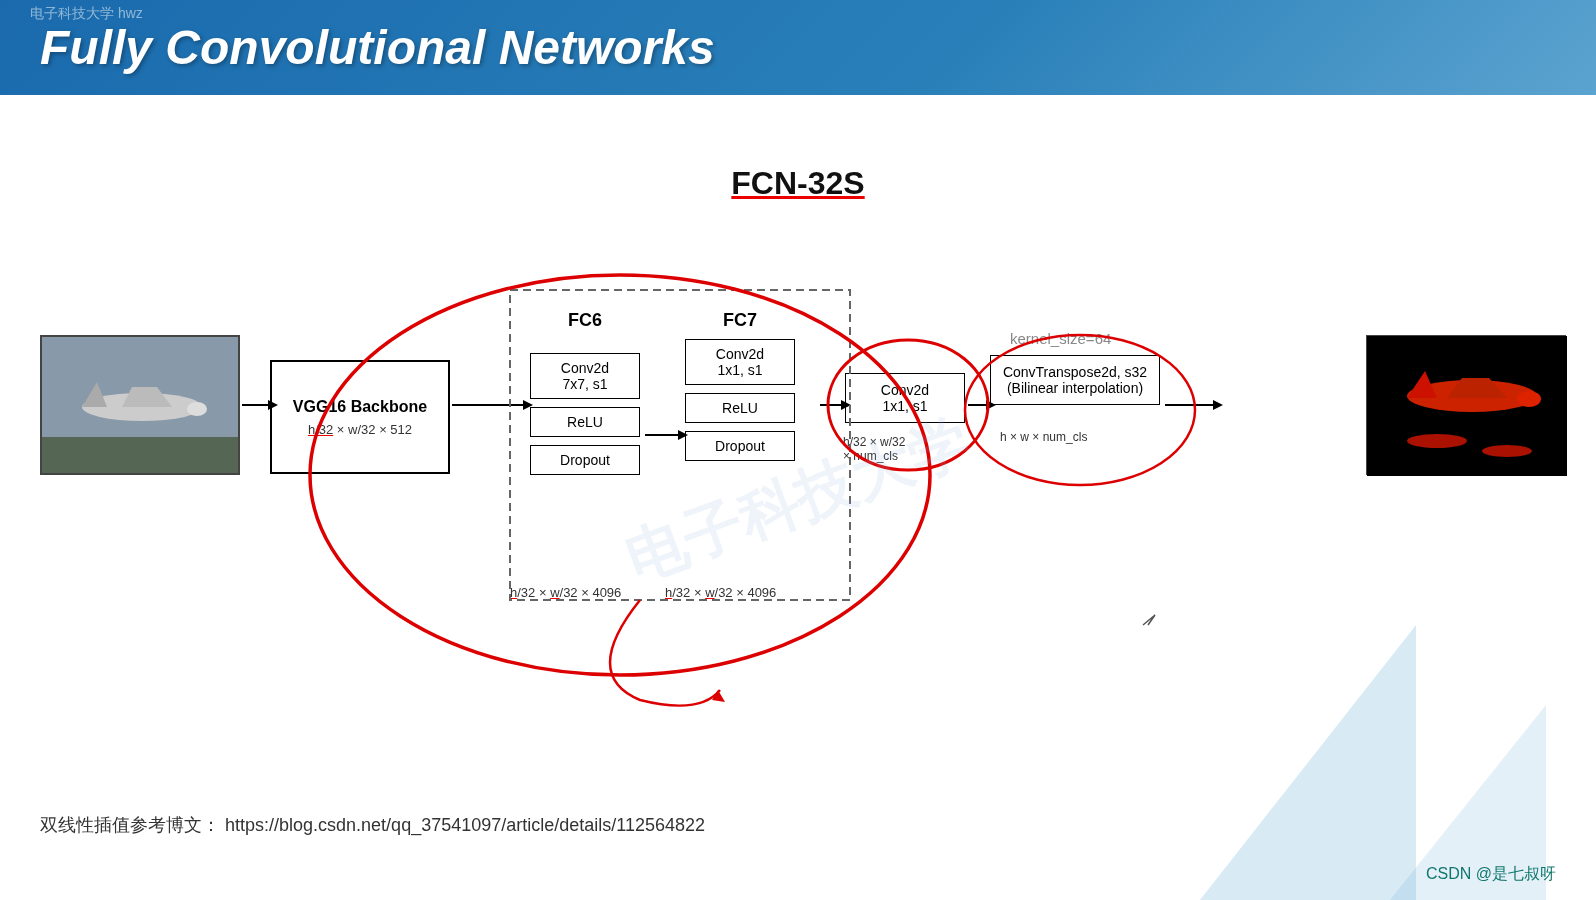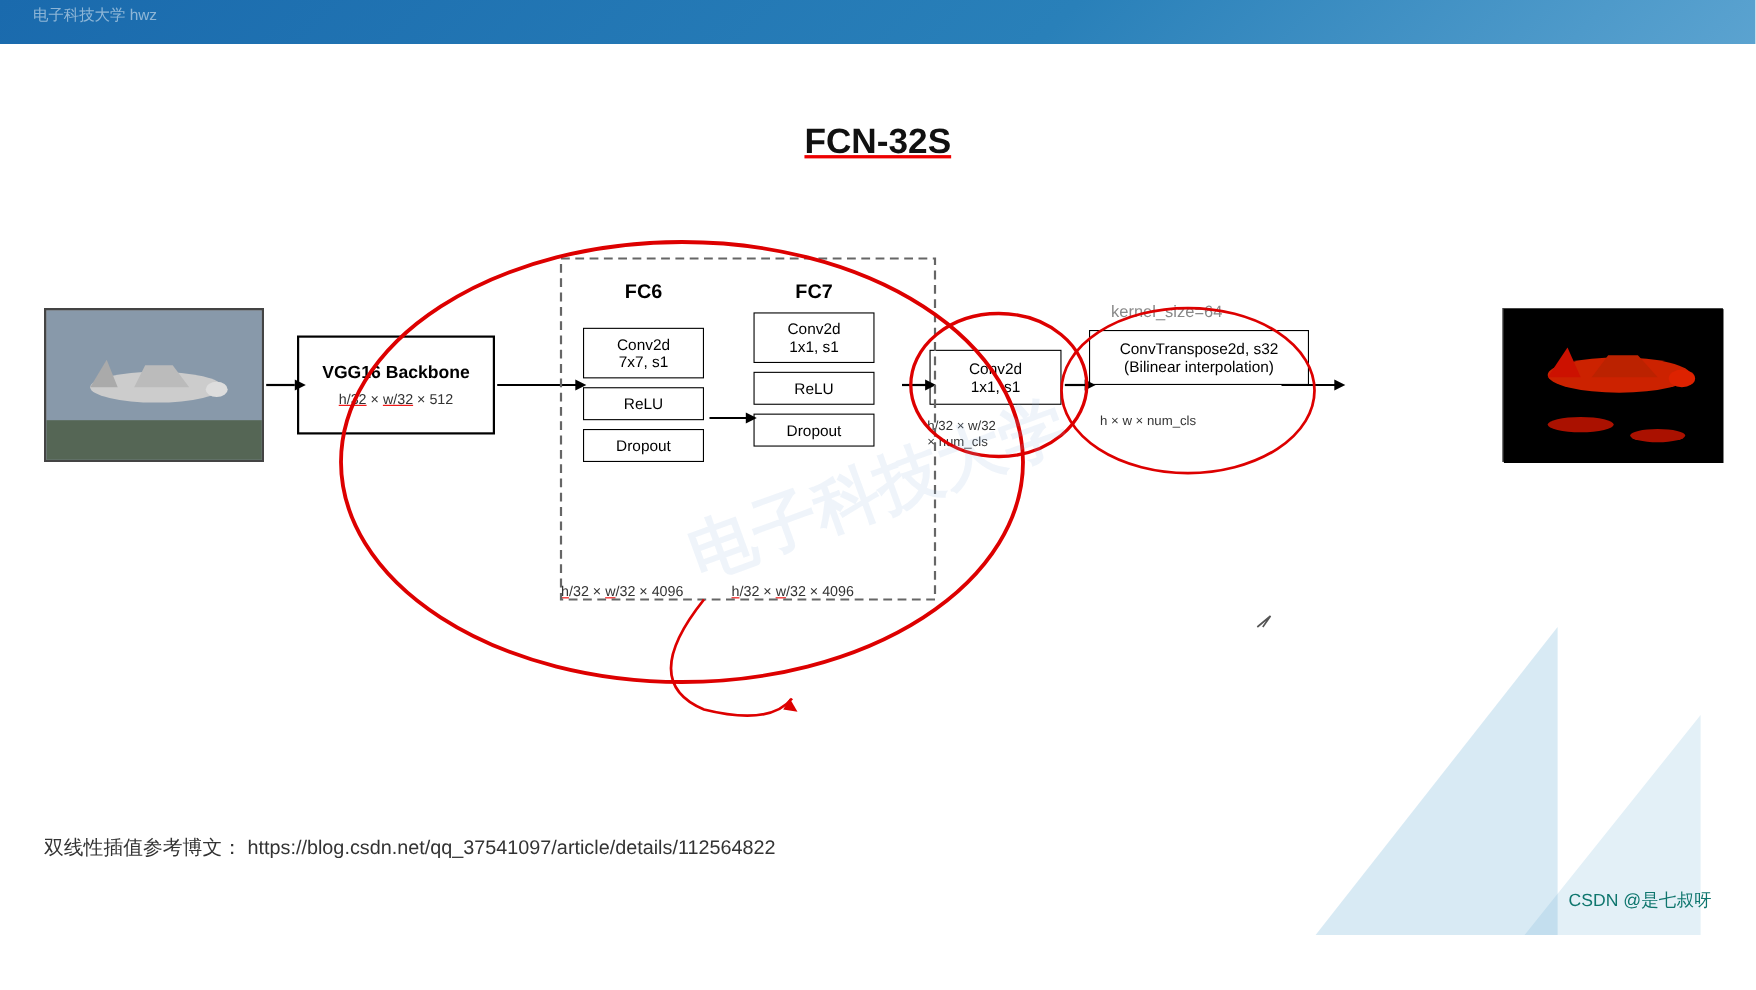--- a/index.html
+++ b/index.html
@@ -77,21 +77,21 @@
       background: #000;
       border: 1px solid #444;
     }
 
     
     .vgg-box {
       position: absolute;
       top: 265px;
       left: 270px;
       width: 180px;
-      height: 90px;
+      height: 114px;
       border: 2px solid #000;
       background: white;
       display: flex;
       flex-direction: column;
       align-items: center;
       justify-content: center;
     }
     .vgg-label {
       font-size: 16px;
       font-weight: bold;
@@ -125,21 +125,21 @@
       text-align: center;
       padding: 8px 4px;
       font-size: 14px;
     }
 
     
     .conv-transpose {
       position: absolute;
       top: 260px;
       left: 990px;
-      width: 200px;
+      width: 170px;
       border: 1.5px solid #000;
       background: white;
       text-align: center;
       padding: 8px 6px;
       font-size: 14px;
     }
     .kernel-label {
       position: absolute;
       top: 235px;
       left: 1010px;
@@ -225,20 +225,21 @@
       font-weight: bold;
       pointer-events: none;
       white-space: nowrap;
     }
   </style>
 </head>
 <body>
 
 <div class="header">
   <div class="header-watermark">电子科技大学 hwz</div>
+  <span class="header-title">Fully Convolutional Networks</span>
 </div>
 
 <div class="main">
 
   <div class="blue-triangle"></div>
   <div class="blue-triangle2"></div>
 
   <div class="fcn-title">FCN-32S</div>
 
   <div class="airplane-input">
@@ -256,21 +257,21 @@
 
       <ellipse cx="155" cy="72" rx="10" ry="7" fill="#dddddd"></ellipse>
     </svg>
   </div>
 
   <div class="vgg-box">
     <div class="vgg-label">VGG16 Backbone</div>
     <div class="vgg-dims">
       <span style="text-decoration:underline;text-decoration-color:#e00;">h/32</span>
       ×
-      <span style="text-decoration:underline;text-decoration-color:#e00;">w/32</span>
+      <span style="text-decoration-color:#e00;">w/32</span>
       × 512
     </div>
   </div>
 
   <div style="position:absolute; top:215px; left:530px;">
     <div style="text-align:center;font-size:18px;font-weight:bold;margin-bottom:22px;">FC6</div>
     <div class="layer-box">Conv2d<br>7x7, s1</div>
     <div class="layer-box">ReLU</div>
     <div class="layer-box">Dropout</div>
   </div>

